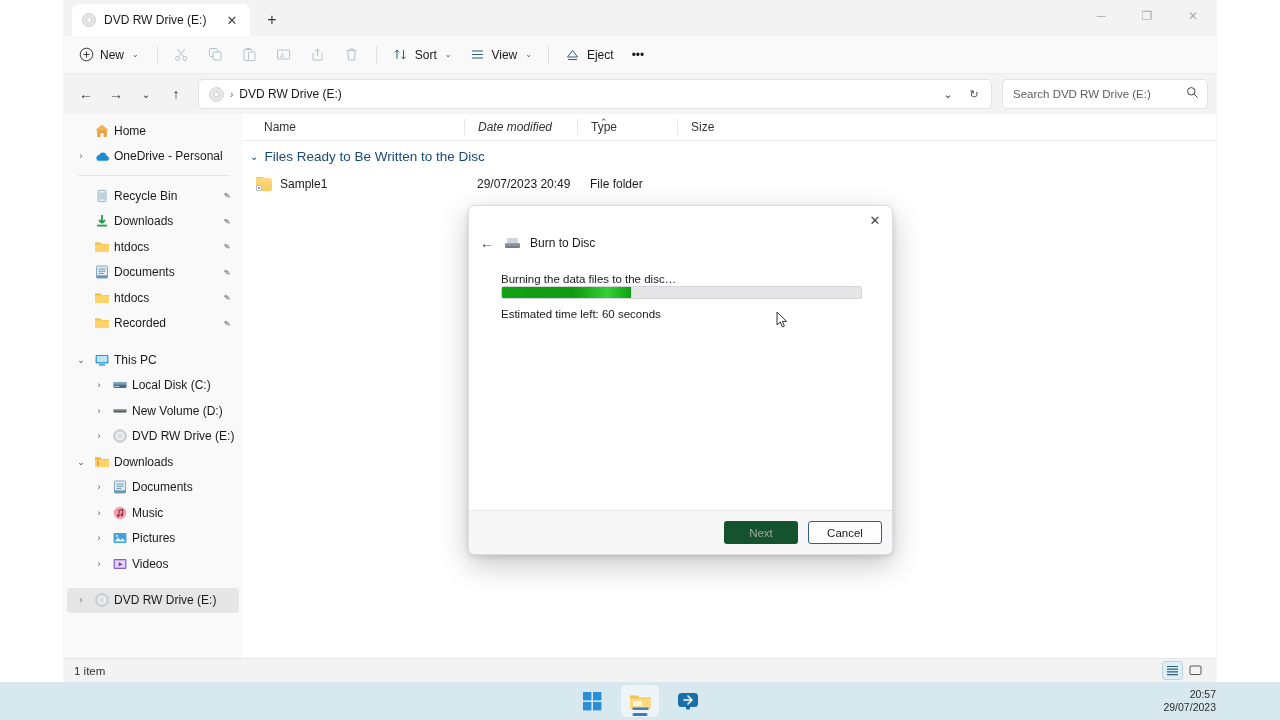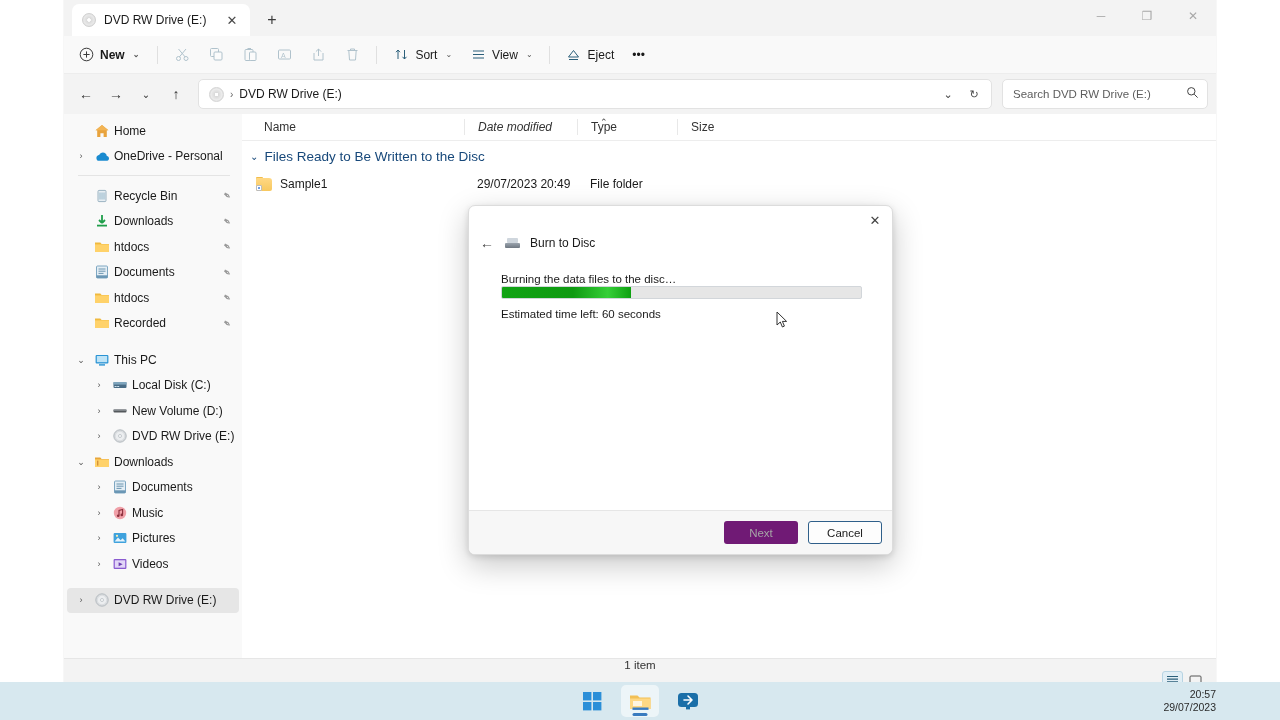--- a/index.html
+++ b/index.html
@@ -128,21 +128,21 @@
     gap: 2px;
     border-bottom: 1px solid #ededed;
   }
   .cmd-btn {
     height: 28px;
     display: flex; align-items: center; gap: 6px;
     padding: 0 8px;
     border-radius: 4px;
     font-size: 12px; color: #1a1a1a;
   }
-  .cmd-btn.new { padding: 0 10px 0 6px; font-weight: bold; }
+  .cmd-btn.new { padding: 0 10px 0 6px; }
   .cmd-icon { width: 16px; height: 16px; display:flex; align-items:center; justify-content:center; }
   .cmd-icon svg { display: block; }
   .disabled { opacity: 0.35; }
   .vsep { width: 1px; height: 18px; background: #e0e0e0; margin: 0 6px; }
   .chev { font-size: 8px; color: #555; margin-left: 2px; }
 
   
   .addrrow {
     height: 40px;
     background: #f3f3f3;
@@ -295,21 +295,21 @@
     background: #3b7ddd; border-radius: 50%;
   }
 
   
   .statusbar {
     height: 24px;
     background: #f3f3f3;
     border-top: 1px solid #e6e6e6;
     display: flex; align-items: center;
     padding: 0 10px;
-    font-size: 11.5px; color: #333; flex-direction: column;
+    font-size: 11.5px; color: #333;
   }
   .viewtoggles { margin-left: auto; display: flex; gap: 2px; }
   .vt {
     width: 21px; height: 19px;
     display: flex; align-items: center; justify-content: center;
   }
   .vt.active { background: #e1eef5; border: 1px solid #b7d4e3; border-radius: 3px; }
 
   
   .dialog {
@@ -368,21 +368,21 @@
     background: #f7f7f7;
     display: flex; align-items: center; justify-content: flex-end;
     gap: 10px;
     padding-right: 10px;
   }
   .dbtn {
     min-width: 74px; height: 23px;
     font-size: 11.5px;
     display: flex; align-items: center; justify-content: center;
     border-radius: 3px;
-    background: #701a75;
+    background: #14532d;
     border: 1px solid transparent;
     color: #1a1a1a;
   }
   .dbtn.disabled-btn { color: #a6a6a6; border-color: transparent; }
   .dbtn.default-btn { border: 1px solid #2f5f8a; background: #fdfdfd; }
 
   
   .cursor {
     position: absolute; left: 776px; top: 311px;
     width: 12px; height: 18px;

